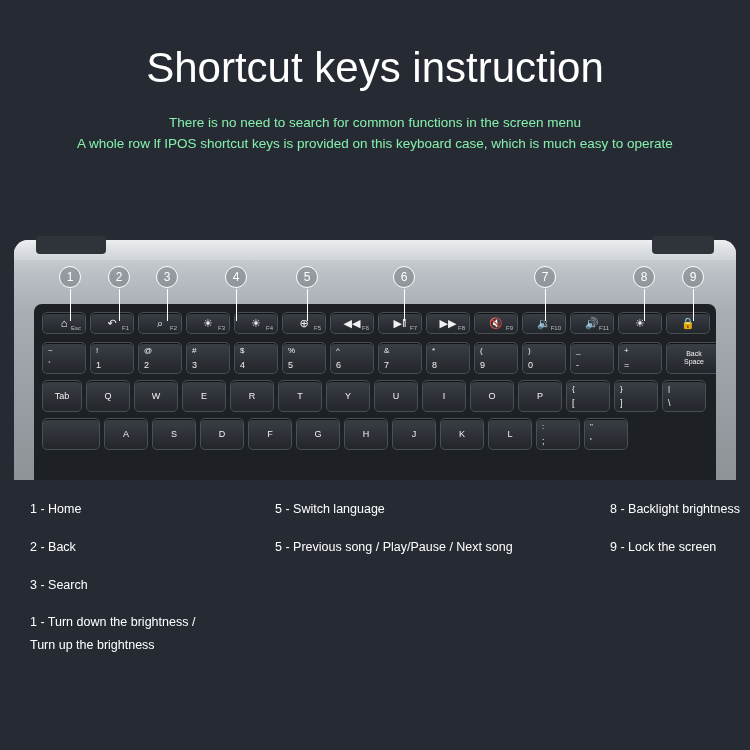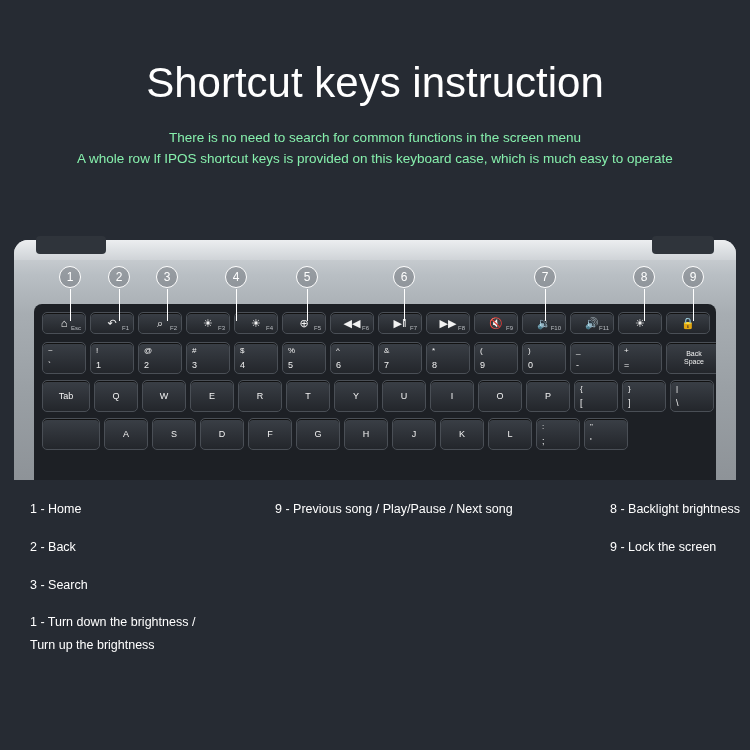--- a/index.html
+++ b/index.html
@@ -7,21 +7,21 @@
   body {
     width:750px; height:750px;
     background:#262b33;
     font-family:"Liberation Sans", sans-serif;
     color:#ffffff;
     overflow:hidden;
     position:relative;
   }
 
   
-  #header { padding-top:60px; text-align:center; }
+  #header { padding-top:45px; text-align:center; }
   #title {
     font-size:42px;
     font-weight:400;
     letter-spacing:0px;
     line-height:1.1;
     margin:0 0 22px 0;
     color:#ffffff;
   }
   .sub {
     font-size:13.5px;
@@ -102,21 +102,21 @@
   #row-fn .key { width:44px; height:22px; }
 
   
   #row-num { top:38px; left:8px; gap:4px; }
   #row-num .key { width:44px; height:32px; }
   #row-num .key.wide { width:56px; }
 
   
   #row-q { top:76px; left:8px; gap:4px; }
   #row-q .key { width:44px; height:32px; }
-  #row-q .key.tab { width:48px; font-size:9px; }
+  #row-q .key.tab { width:40px; font-size:9px; }
   #row-q .key.bsl { width:44px; }
 
   
   #row-a { top:114px; left:8px; gap:4px; }
   #row-a .key { width:44px; height:32px; }
   #row-a .key.caps { width:58px; }
 
   
   .callout {
     position:absolute;
@@ -396,19 +396,20 @@
 
 <div id="legend">
   <div class="col col-1">
     <div class="lg-item">1 - Home</div>
     <div class="lg-item">2 - Back</div>
     <div class="lg-item">3 - Search</div>
     <div class="lg-item" style="margin-bottom:4px;">1 - Turn down the brightness  /</div>
     <div class="lg-item">Turn up the brightness</div>
   </div>
   <div class="col col-2">
-    <div class="lg-item">9 - Previous song  /  Play/Pause  /  Next song</div>
+    <div class="lg-item">5 - Switch language</div>
+    <div class="lg-item">5 - Previous song  /  Play/Pause  /  Next song</div>
   </div>
   <div class="col col-3">
     <div class="lg-item">8 - Backlight brightness</div>
     <div class="lg-item">9 - Lock the screen</div>
   </div>
 </div>
 
 </body></html>

